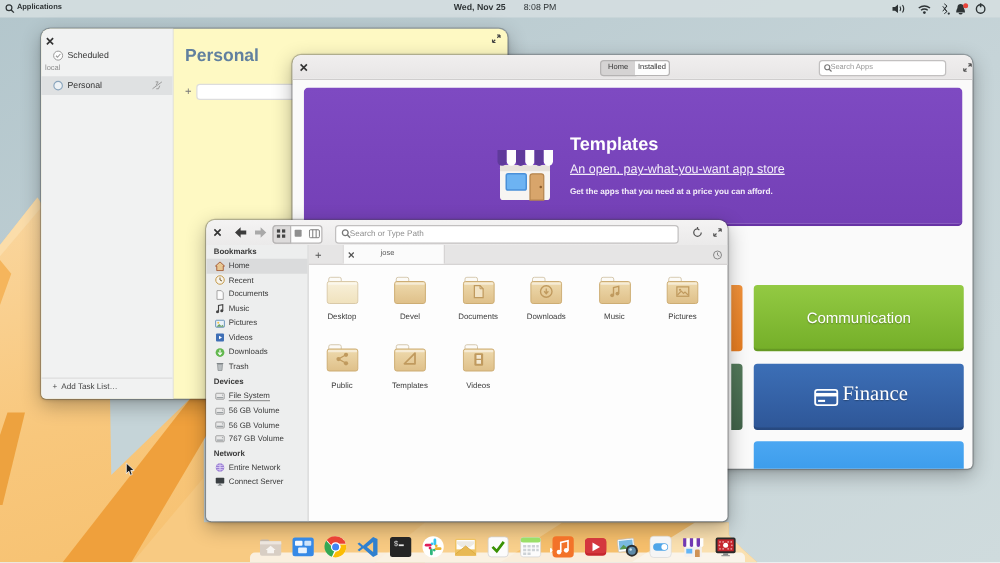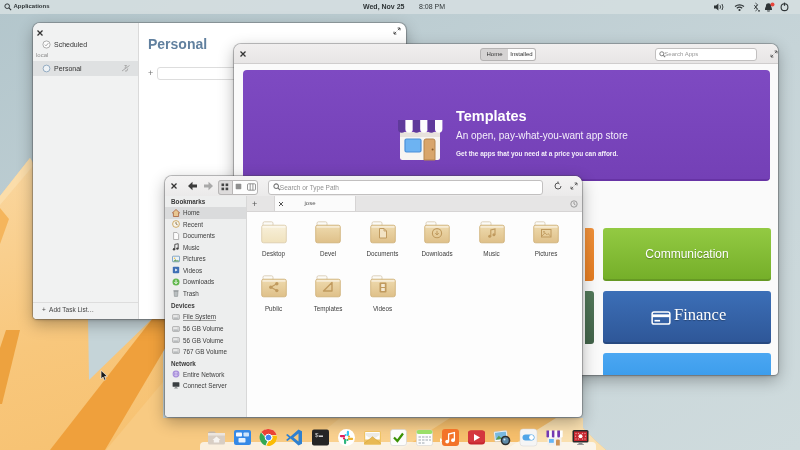--- a/index.html
+++ b/index.html
@@ -65,21 +65,21 @@
         <circle cx="48" cy="8.8" r="0.9"></circle>
         <path d="M54,8 C54,5 55,5.4 55,3.6 C55,2 56.2,1.2 57.5,1.2 C58.8,1.2 60,2 60,3.6 C60,5.4 61,5 61,8 Z"></path>
         <path d="M55.8,8.4 A1.8,1.8 0 0 0 59.2,8.4 Z"></path>
         <circle cx="61.5" cy="2.6" r="2" fill="#e8453c"></circle>
         <circle cx="73.5" cy="5.2" r="3.4" fill="none" stroke="#2e3436" stroke-width="1.1"></circle>
         <rect x="72.9" y="0.6" width="1.2" height="3.2" fill="#2e3436"></rect>
       </g>
     </svg>
   </div>
 
-  <div class="win" id="tasks" style="left:33px;top:23px;width:373px;height:296px;border-radius:7px 7px 4px 4px;background:#ffffff;text-decoration:underline;">
+  <div class="win" id="tasks" style="left:33px;top:23px;width:373px;height:296px;border-radius:7px 7px 4px 4px;background:#fef9c3;text-decoration:underline;">
     <div class="abs" style="left:0;top:0;width:105px;height:100%;background:#f1f2f2;border-right:1px solid #dadada;border-radius:7px 0 0 4px;"></div>
 
     <svg class="abs" style="left:2.5px;top:6px" width="8" height="8" viewBox="0 0 8 8">
         <path d="M1.5,1.5 L6.5,6.5 M6.5,1.5 L1.5,6.5" stroke="#333" stroke-width="1.3"></path>
       </svg>
 
     <svg class="abs" style="left:9px;top:17px" width="9" height="9" viewBox="0 0 9 9">
         <circle cx="4.5" cy="4.5" r="3.6" fill="#fdfdfd" stroke="#9a9a9a" stroke-width="0.8"></circle>
         <path d="M2.8,4.6 L4,5.8 L6.3,3.2" fill="none" stroke="#9a9a9a" stroke-width="0.9"></path>
       </svg>
@@ -134,21 +134,21 @@
           <path d="M11.4,7 L18.8,7 L18.8,16 A3.70,3.70 0 0 1 11.4,16 Z" fill="#fdfdfd"></path>
           <path d="M18.8,7 L26.2,7 L26.2,16 A3.70,3.70 0 0 1 18.8,16 Z" fill="#5f3a9b"></path>
           <path d="M26.2,7 L33.6,7 L33.6,16 A3.70,3.70 0 0 1 26.2,16 Z" fill="#fdfdfd"></path>
           <path d="M33.6,7 L41.0,7 L41.0,16 A3.70,3.70 0 0 1 33.6,16 Z" fill="#5f3a9b"></path>
           <path d="M41.0,7 L48.4,7 L48.4,16 A3.70,3.70 0 0 1 41.0,16 Z" fill="#fdfdfd"></path>
         <rect x="11" y="26" width="16" height="13" rx="1.5" fill="#6db3f2" stroke="#4a90d9" stroke-width="1.2"></rect>
         <path d="M30,47 L30,28 Q30,26 32,26 L39,26 Q41,26 41,28 L41,47 Z" fill="#d8a56b" stroke="#b5854e" stroke-width="1"></path>
         <circle cx="38.6" cy="36.5" r="1" fill="#8a5a2a"></circle>
       </svg>
       <div class="abs" style="left:213px;top:38px;font-size:14.5px;font-weight:bold;color:#fff;">Templates</div>
-      <div class="abs" style="left:213px;top:60px;font-size:10px;color:#f4effa;">An open, pay-what-you-want app store</div>
+      <div class="abs" style="left:213px;top:60px;font-size:10px;color:#f4effa;text-decoration:underline;">An open, pay-what-you-want app store</div>
       <div class="abs" style="left:213px;top:80px;font-size:6.5px;font-weight:bold;color:#f4effa;">Get the apps that you need at a price you can afford.</div>
     </div>
 
     <div class="abs" style="left:369px;top:184px;width:168px;height:53px;border-radius:3px;background:linear-gradient(#93ca43,#74ae28);box-shadow:inset 0 -2px 0 rgba(0,0,0,0.12);">
       <div style="width:100%;text-align:center;margin-top:18.5px;font-size:12px;color:#fff;text-shadow:0 1px 1px rgba(0,0,0,0.3);">Communication</div>
     </div>
     <div class="abs" style="left:369px;top:247px;width:168px;height:53px;border-radius:3px;background:linear-gradient(#3c6fb7,#2e5697);box-shadow:inset 0 -2px 0 rgba(0,0,0,0.15);">
       <svg class="abs" style="left:48px;top:19.5px" width="20" height="14" viewBox="0 0 21 15">
           <rect x="1" y="1" width="19" height="13" rx="2" fill="none" stroke="#fff" stroke-width="1.6"></rect>
           <rect x="1" y="3.6" width="19" height="3" fill="#fff"></rect>

